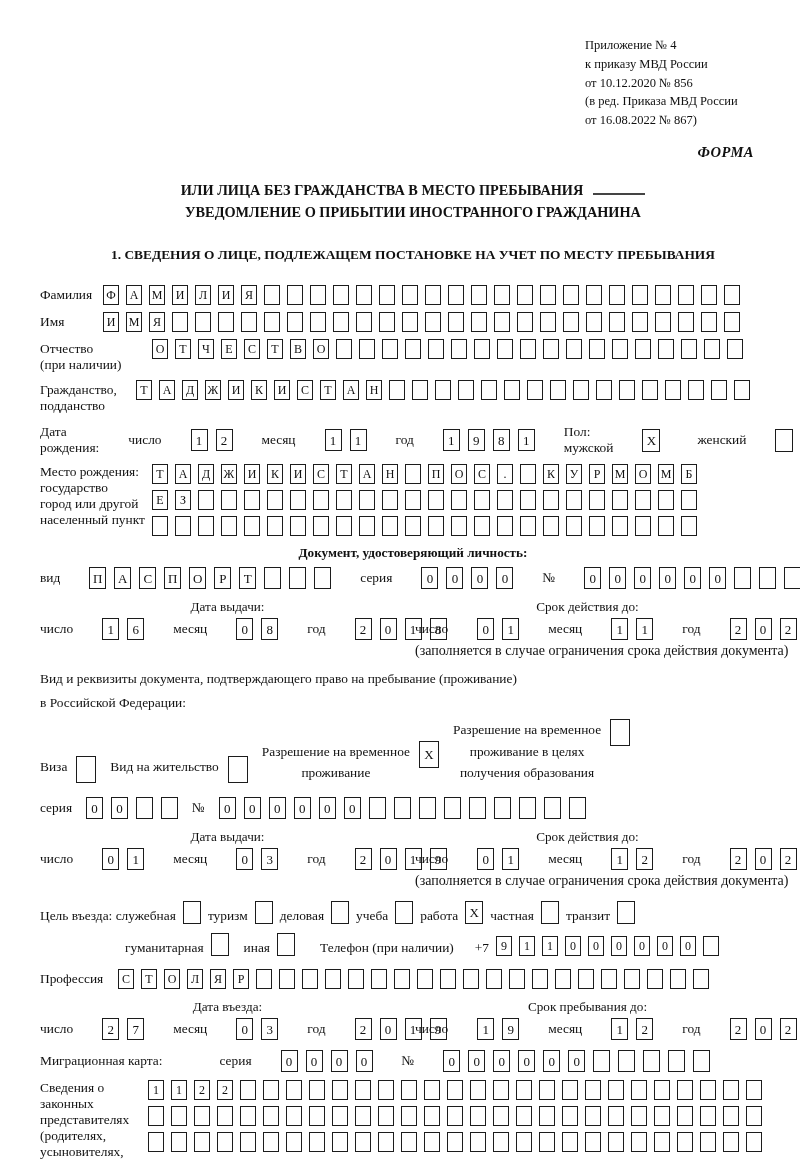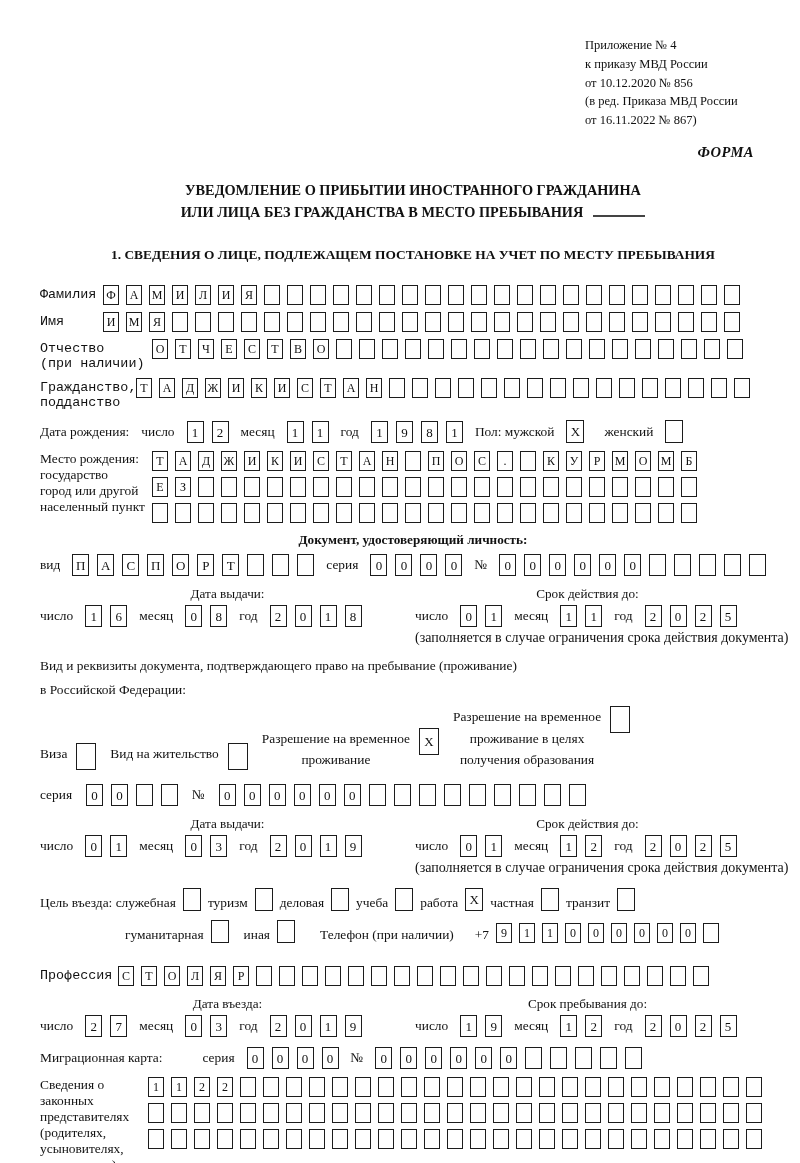--- a/index.html
+++ b/index.html
@@ -21,24 +21,24 @@
 
   .cells { display: flex; gap: 7px; flex-wrap: nowrap; }
   .cell, .box {
     flex: 0 0 auto; width: 16px; height: 20px;
     border: 1.6px solid #1c1c1c; background:#fff;
     font-size: 12px; line-height: 19px; text-align: center;
   }
   .box { width: 18px; height: 23px; line-height: 22px; font-size: 13px; }
 
   .frow { display: flex; align-items: flex-start; margin-top: 7px; }
-  .frow .lbl { flex: 0 0 auto; padding-top: 2px; font-family: Liberation Mono, monospace; }
+  .frow .lbl { flex: 0 0 auto; padding-top: 2px; }
   .w63 { width: 63px; } .w96 { width: 96px; } .w112 { width: 112px; } .w78 { width: 78px; }
 
-  .dg { display: flex; align-items: center; gap: 12px; }
+  .dg { display: flex; align-items: center; gap: 29px; }
   .dg .cells { gap: 8px; }
   .dg .cell { width: 17px; height: 22px; line-height: 21px; font-size: 13px; }
 
   .dates-row { display: flex; margin-top: 10px; }
   .dates-col { display: flex; flex-direction: column; }
   .dates-col.left { width: 375px; }
   .dates-col.right { width: 345px; }
   .dates-head { text-align: center; font-size: 13.2px; margin-bottom: 3px; }
   .dates-note { font-size: 14px; margin-top: 3px; text-align: center; white-space: nowrap; }
 
@@ -57,29 +57,29 @@
 </head>
 <body>
 
 <div class="page">
 
   <div class="hdr">
     <div>Приложение № 4</div>
     <div>к приказу МВД России</div>
     <div>от 10.12.2020 № 856</div>
     <div>(в ред. Приказа МВД России</div>
-    <div>от 16.11.2022 № 867)</div>
+    <div>от 16.08.2022 № 867)</div>
   </div>
   <div class="forma">ФОРМА</div>
 
   <div class="title">
-    <div>УВЕДОМЛЕНИЕ О ПРИБЫТИИ ИНОСТРАННОГО ГРАЖДАНИНА</div>
     <div>
       <span>ИЛИ ЛИЦА БЕЗ ГРАЖДАНСТВА В МЕСТО ПРЕБЫВАНИЯ</span><span class="blank-line"></span>
     </div>
+    <div>УВЕДОМЛЕНИЕ О ПРИБЫТИИ ИНОСТРАННОГО ГРАЖДАНИНА</div>
   </div>
 
   <div class="section-title">1. СВЕДЕНИЯ О ЛИЦЕ, ПОДЛЕЖАЩЕМ ПОСТАНОВКЕ НА УЧЕТ ПО МЕСТУ ПРЕБЫВАНИЯ</div>
 
   <div class="frow" style="margin-top:22px">
     <span class="lbl w63">Фамилия</span>
     <span class="cells">
         <span class="cell">Ф</span>
         <span class="cell">А</span>
         <span class="cell">М</span>
@@ -543,21 +543,21 @@
         <span class="cell">0</span>
         <span class="cell">0</span>
         <span class="cell">0</span>
         <span class="cell">0</span>
         <span class="cell">0</span>
         <span class="cell">0</span>
         <span class="cell"></span>
       </span>
   </div>
 
-  <div class="frow" style="margin-top:23px">
+  <div class="frow" style="margin-top:13px">
     <span class="lbl w78">Профессия</span>
     <span class="cells">
         <span class="cell">С</span>
         <span class="cell">Т</span>
         <span class="cell">О</span>
         <span class="cell">Л</span>
         <span class="cell">Я</span>
         <span class="cell">Р</span>
         <span class="cell"></span>
         <span class="cell"></span>

